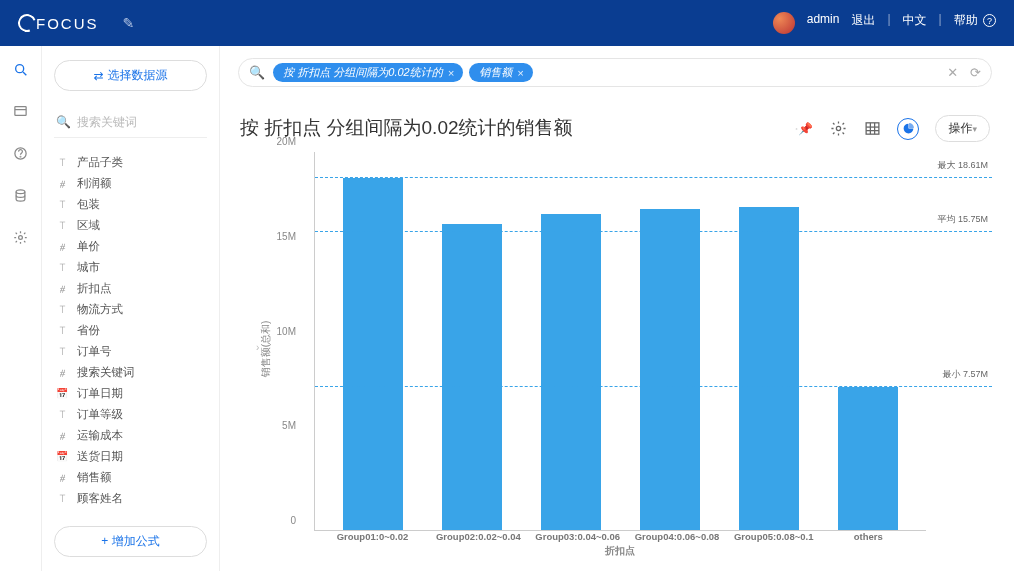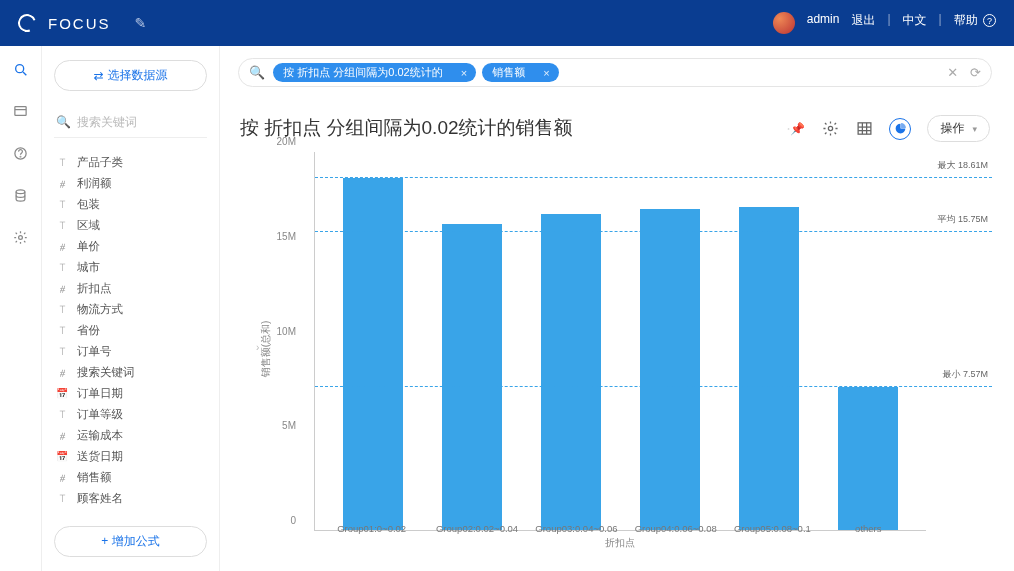--- a/index.html
+++ b/index.html
@@ -1,18 +1,18 @@
 <!DOCTYPE html>
 <html><head>
 <meta charset="utf-8">
 <style>
   * { box-sizing: border-box; margin: 0; padding: 0; }
   body { font-family: -apple-system, "Segoe UI", "Microsoft YaHei", sans-serif; font-size: 12px; color: #333; background: #fff; width: 1014px; height: 571px; overflow: hidden; }
   .header { background: #0a3d91; height: 46px; display: flex; align-items: center; padding: 0 18px; color: #fff; }
-  .logo { display: flex; align-items: center; gap: 12px; font-size: 15px; letter-spacing: 2px; font-weight: 500; }
+  .logo { display: flex; align-items: center; gap: 0; font-size: 15px; letter-spacing: 2px; font-weight: 500; }
   .logo-icon { width: 18px; height: 18px; border: 2px solid #fff; border-radius: 50%; border-right-color: transparent; transform: rotate(25deg); }
   .edit-icon { margin-left: 24px; color: #b8c8e6; font-size: 14px; cursor: pointer; }
   .header-right { margin-left: auto; display: flex; gap: 12px; font-size: 12px; }
   .avatar { width: 22px; height: 22px; border-radius: 50%; background: radial-gradient(circle at 30% 30%, #e85, #b33); }
   .divider { opacity: .5; }
   .help-q { display:inline-block; width:13px; height:13px; border:1px solid #fff; border-radius:50%; font-size:9px; text-align:center; line-height:12px; margin-left:2px; }
 
   .body { display: flex; height: 525px; }
   .iconbar { width: 42px; border-right: 1px solid #eee; display: flex; flex-direction: column; align-items: center; padding-top: 16px; gap: 26px; }
   .iconbar .ic { width: 16px; height: 16px; color: #888; cursor: pointer; }
@@ -24,42 +24,42 @@
   .search-box input { border: none; outline: none; font-size: 12px; width: 100%; color:#333; }
   .search-box input::placeholder { color: #bbb; }
   .field-list { flex: 1; overflow: auto; }
   .field-item { display: flex; align-items: center; gap: 8px; padding: 3px 2px; font-size: 11.5px; color: #555; cursor: pointer; }
   .field-item .fi { width: 13px; text-align: center; color: #999; font-size: 10px; font-family: monospace; }
   .add-formula { margin-top: 8px; border: 1px solid #ddd; border-radius: 18px; padding: 6px; text-align: center; color: #1a73e8; font-size: 12px; cursor: pointer; }
 
   .main { flex: 1; display: flex; flex-direction: column; padding: 12px 22px 6px 18px; }
   .query-bar { display: flex; align-items: center; border: 1px solid #e5e5e5; border-radius: 18px; padding: 4px 10px; gap: 6px; }
   .query-bar .q-ic { color: #999; font-size: 13px; margin-right: 2px; }
-  .chip { background: #2f8eed; color: #fff; border-radius: 10px; padding: 2px 9px 2px 10px; font-size: 11px; display: flex; align-items: center; gap: 18px; }
+  .chip { background: #2f8eed; color: #fff; border-radius: 10px; padding: 2px 9px 2px 10px; font-size: 11px; display: flex; align-items: center; gap: 5px; font-style: italic; }
   .chip .x { opacity: .85; cursor: pointer; font-size: 11px; }
   .query-right { margin-left: auto; display: flex; gap: 12px; color: #aaa; font-size: 13px; }
 
   .title-row { display: flex; align-items: flex-start; margin: 28px 2px 6px; }
   .title { font-size: 19px; color: #333; font-weight: 500; }
   .title-tools { margin-left: auto; display: flex; align-items: center; gap: 16px; }
   .tool-ic { width: 18px; height: 18px; color: #666; cursor: pointer; display:flex; align-items:center; justify-content:center; }
   .tool-ic.active { color: #1a73e8; border:1.5px solid #1a73e8; border-radius:50%; width:22px; height:22px; }
-  .ops-btn { border: 1px solid #ddd; border-radius: 14px; padding: 4px 12px; font-size: 12px; cursor: pointer; display:flex; align-items:center; gap:8px; }
+  .ops-btn { border: 1px solid #ddd; border-radius: 14px; padding: 4px 12px; font-size: 12px; cursor: pointer; display:flex; align-items:center; gap:0; }
 
   .chart-area { flex: 1; position: relative; margin-top: 4px; }
   .y-axis { position: absolute; left: 34px; top: 0; bottom: 34px; width: 40px; }
   .y-tick { position: absolute; right: 16px; font-size: 10px; color: #888; transform: translateY(-50%); }
   .y-label { position: absolute; left: -6px; top: 50%; transform: translateX(-50%) rotate(-90deg); font-size: 10px; color: #888; white-space: nowrap; }
   .y-caret { position:absolute; left:-16px; top:50%; color:#bbb; font-size:10px; }
   .plot { position: absolute; left: 76px; right: 66px; top: 0; bottom: 34px; border-left: 1px solid #ccc; border-bottom: 1px solid #ccc; }
   .bars { position: absolute; inset: 0; display: flex; align-items: flex-end; justify-content: space-around; padding: 0 8px; }
   .bar { width: 60px; background: #39a4e8; }
   .ref-line { position: absolute; left: 0; right: -66px; border-top: 1.5px dashed #39a4e8; }
   .ref-label { position: absolute; right: -62px; font-size: 9px; color: #666; transform: translateY(-50%); white-space: nowrap; }
-  .x-axis { position: absolute; left: 76px; right: 66px; bottom: 12px; height: 34px; }
+  .x-axis { position: absolute; left: 76px; right: 66px; bottom: 4px; height: 34px; font-weight: bold; }
   .x-ticks { display: flex; justify-content: space-around; padding: 4px 8px 0; }
   .x-tick { font-size: 9.5px; color: #777; text-align: center; width: 70px; }
   .x-label { text-align: center; font-size: 10px; color: #888; margin-top: 2px; }
 </style>
 </head>
 <body>
 
 <div class="header">
   <div class="logo">
     <span class="logo-icon"></span>

